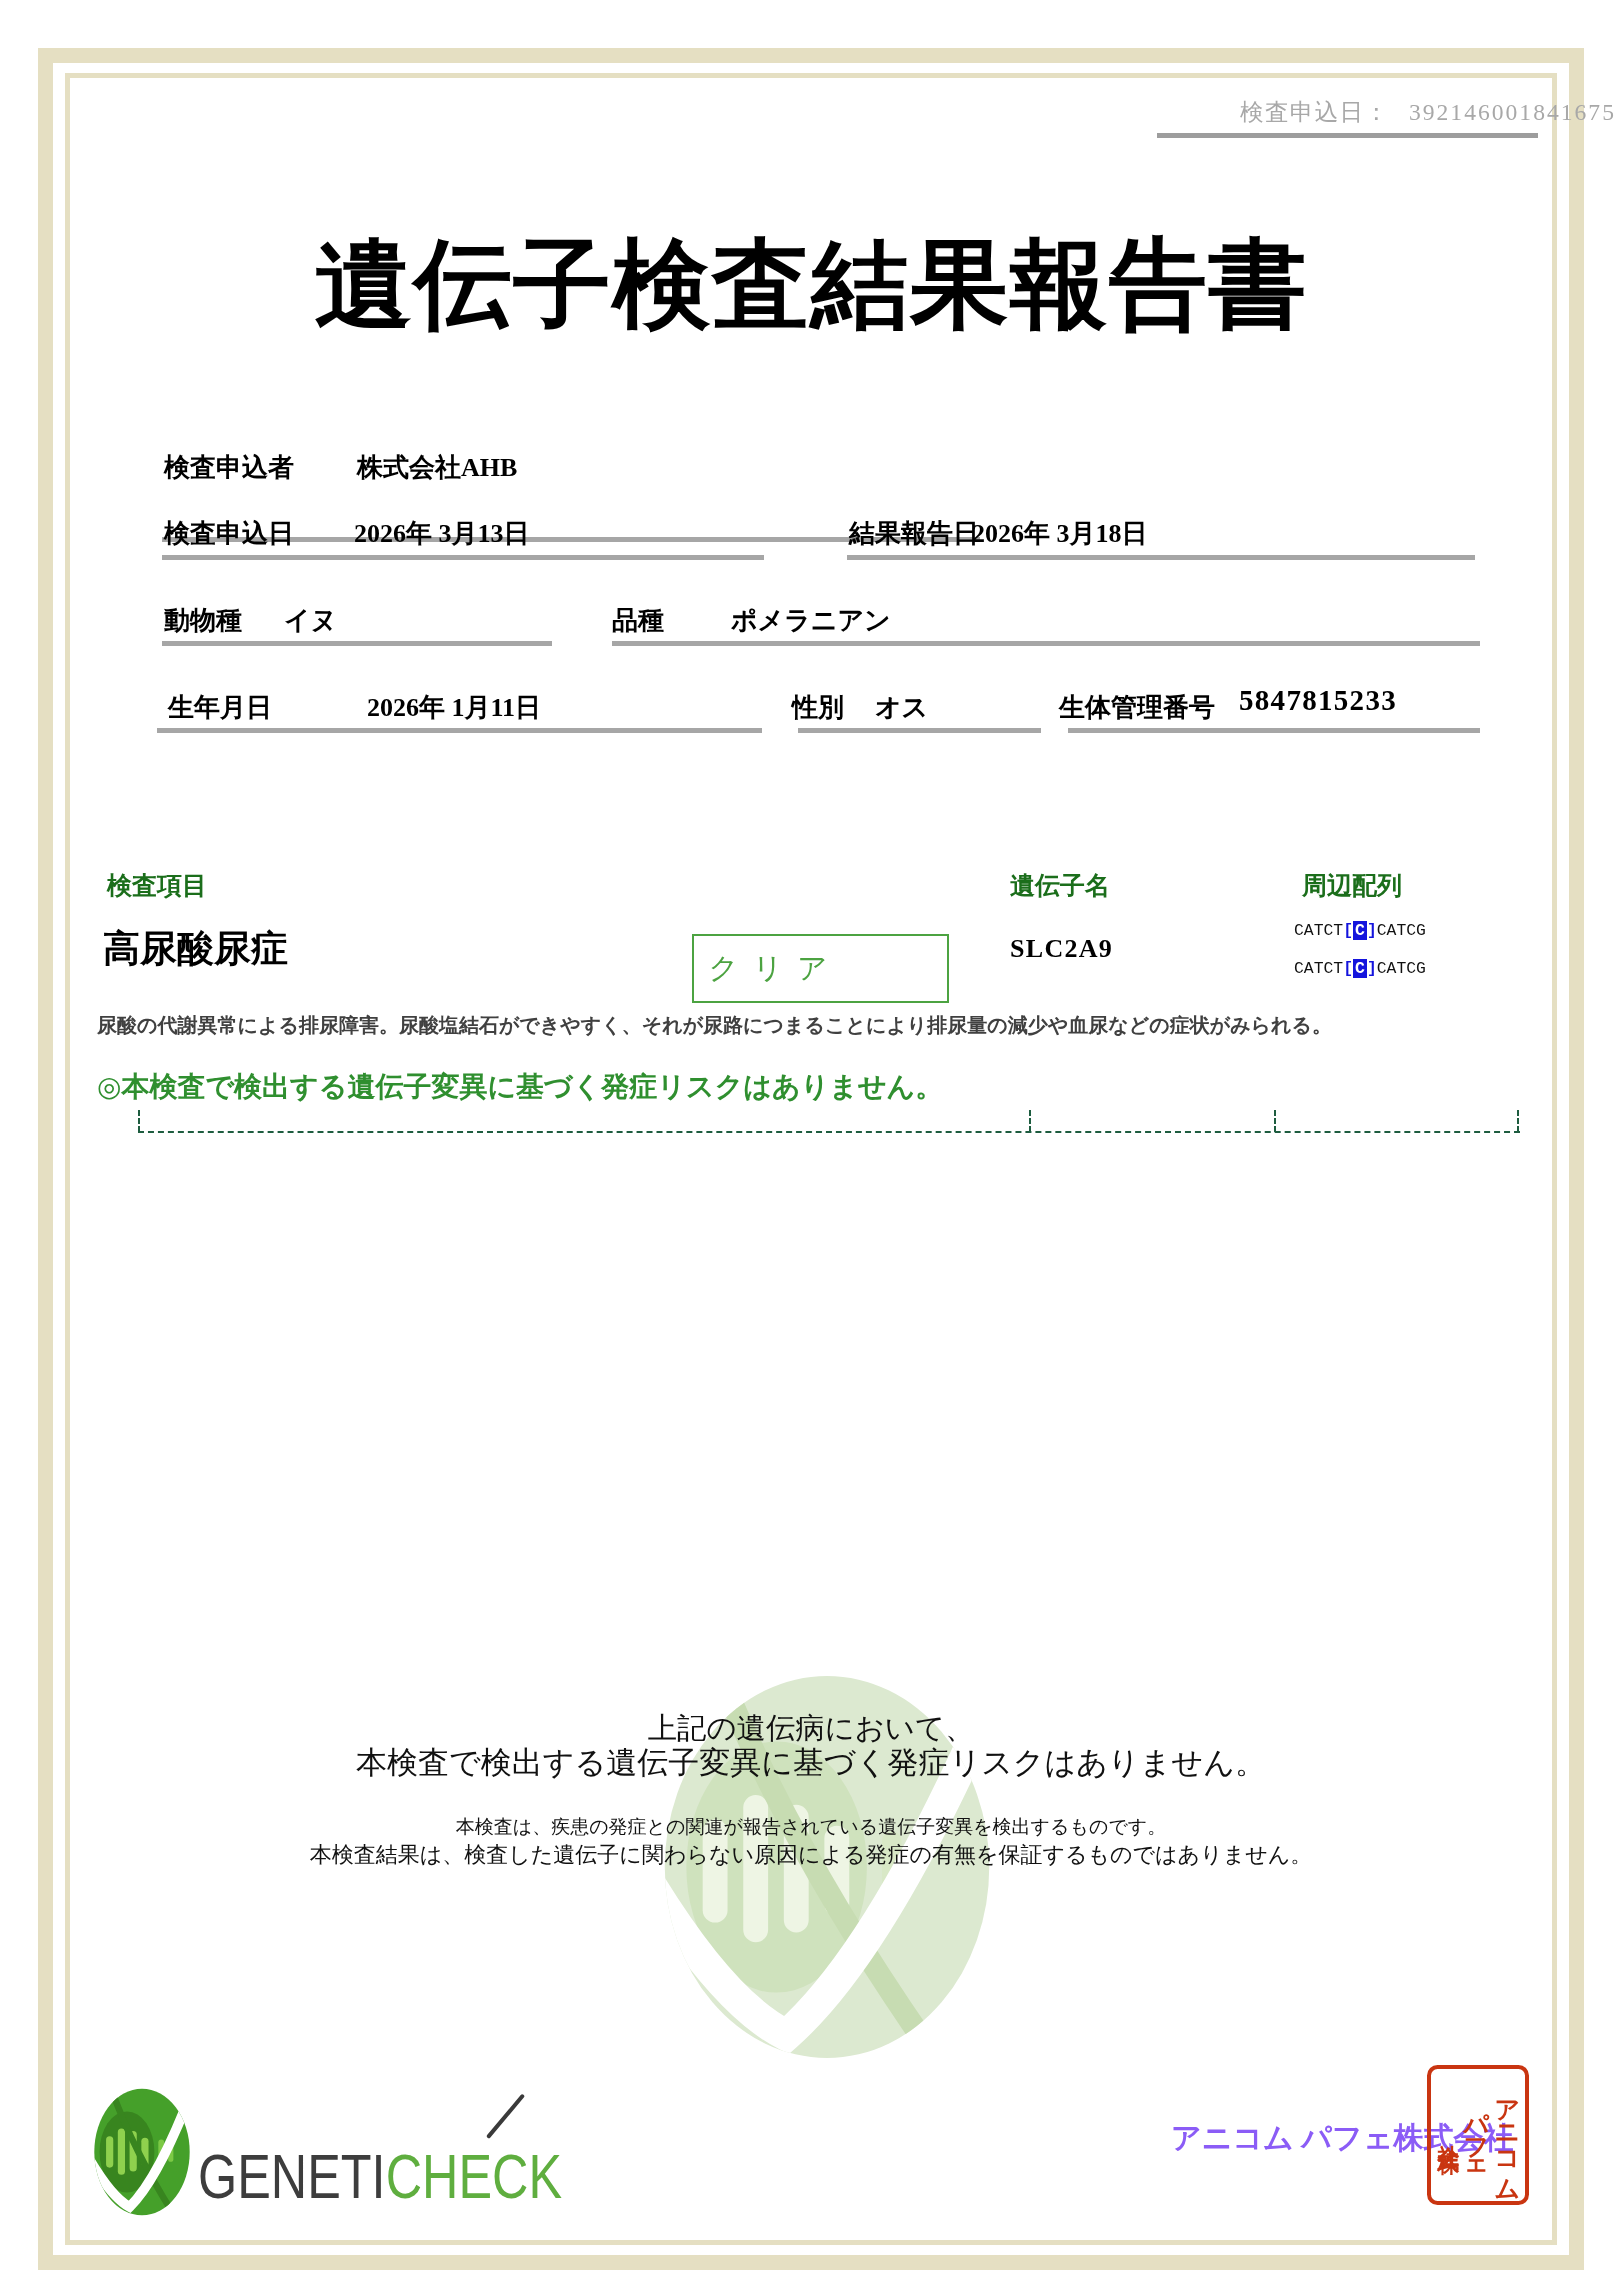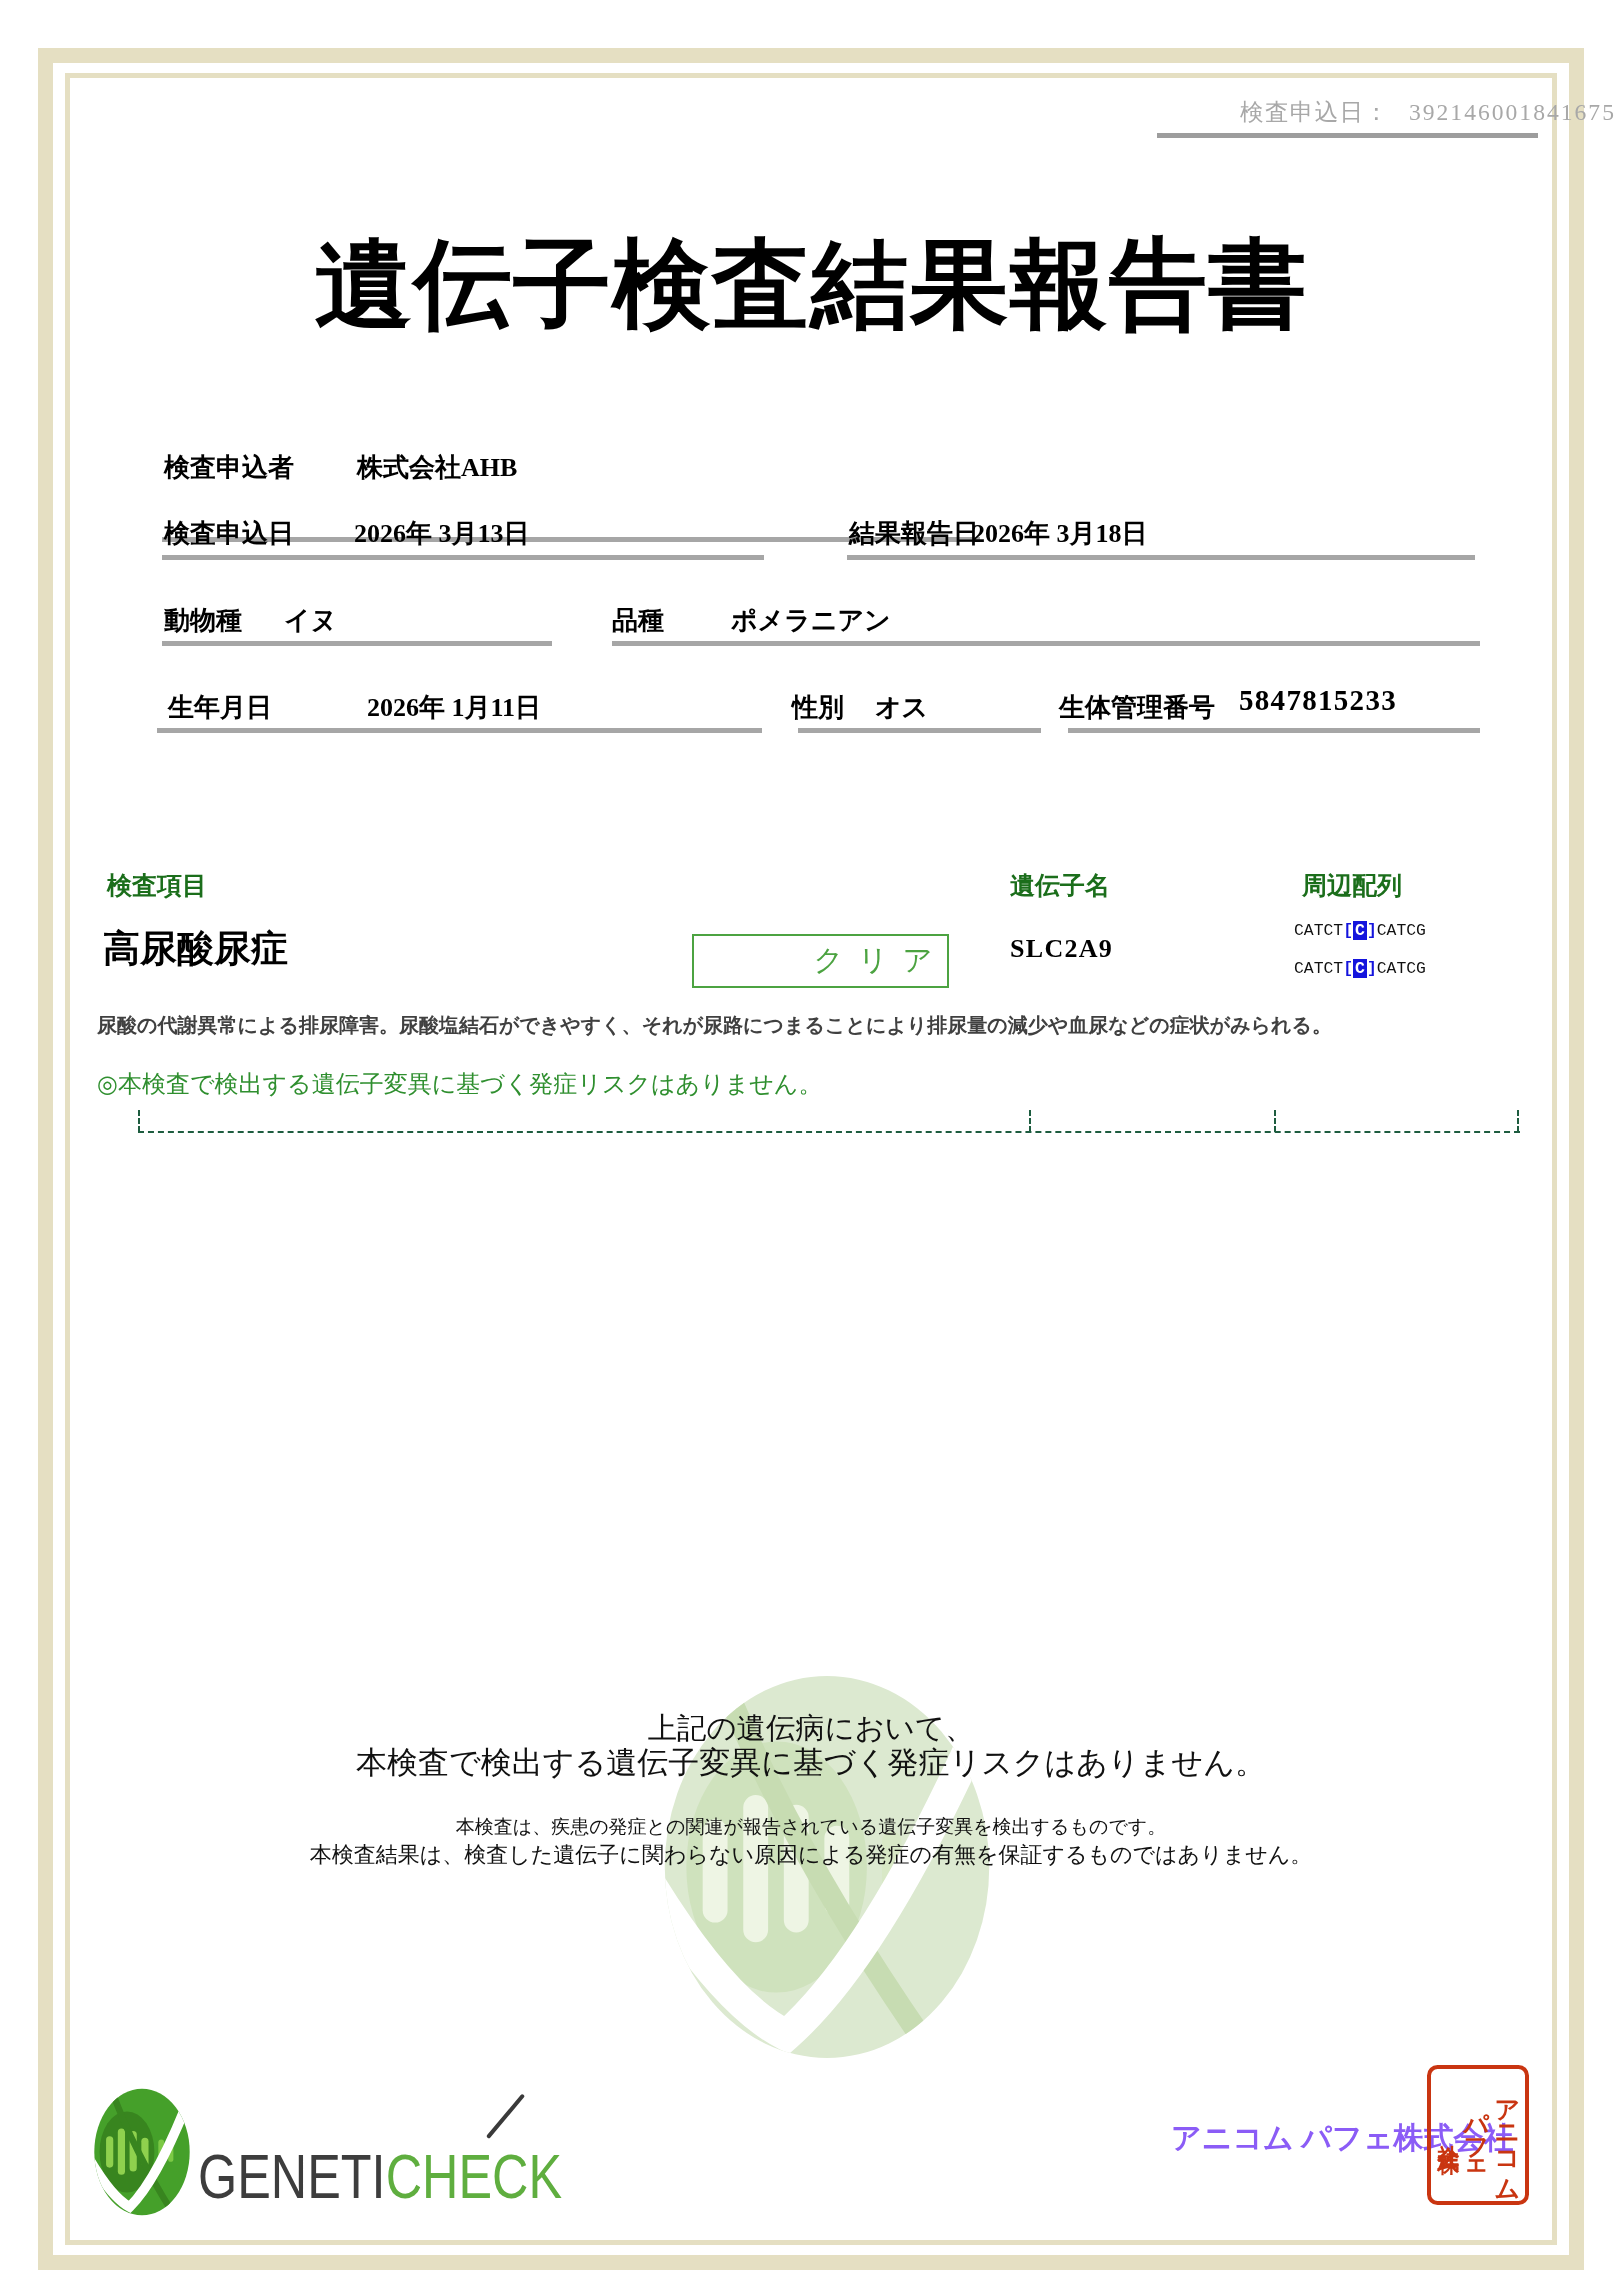--- a/index.html
+++ b/index.html
@@ -31,32 +31,32 @@
   .u-sp{left:162px;top:641px;width:390px}.u-br{left:612px;top:641px;width:868px}
   .p-bd-l{left:168px;top:690px}.p-bd-v{left:367px;top:690px}
   .p-sx-l{left:792px;top:690px}.p-sx-v{left:875px;top:690px}
   .p-id-l{left:1059px;top:690px}.p-id-v{left:1239px;top:684px;font-size:29px;letter-spacing:1.3px}
   .u-bd{left:157px;top:728px;width:605px}.u-sx{left:798px;top:728px;width:243px}
   .u-id{left:1068px;top:728px;width:412px}
   
   .g-label{font-weight:700;font-size:25px;color:#1b6e1b;}
   .r-item-l{left:107px;top:869px}
   .r-item-n{left:103px;top:924px;font-weight:700;font-size:37px;color:#000;}
-  .clear-box{left:692px;top:934px;width:257px;height:54px;box-sizing:border-box;
-             border:2.6px solid #4ca341;display:flex;align-items:center;justify-content:flex-end;}
+  .clear-box{left:692px;top:934px;width:257px;height:69px;box-sizing:border-box;
+             border:2.6px solid #4ca341;display:flex;align-items:center;justify-content:flex-start;}
   .clear-box span{color:#4ca341;font-size:29.4px;letter-spacing:14.4px;padding-left:14.4px;}
   .r-gene-l{left:1010px;top:869px}
   .r-gene-n{left:1010px;top:934px;font-weight:600;font-size:26px;color:#000;letter-spacing:1.3px;}
   .r-seq-l{left:1302px;top:869px}
   .seq{font-family:"Liberation Mono","DejaVu Sans Mono",monospace;font-size:16.4px;color:#111;}
   .seq1{left:1294px;top:921px}.seq2{left:1294px;top:959px}
   .seq .bk{color:#1414dd;font-weight:700;}
   .seq .var{background:#1414dd;color:#fff;font-weight:700;padding:0 2px;}
   .r-desc{left:97px;top:1012px;width:1335px;font-weight:700;font-size:20px;color:#404040;white-space:normal;}
-  .r-risk{left:97px;top:1068px;font-weight:400;font-size:24px;color:#2f8f2f;}
+  .r-risk{left:97px;top:1068px;font-weight:700;font-size:28px;color:#2f8f2f;}
   .vdash{position:absolute;top:1110px;height:22px;width:0;border-left:2px dashed #1d5c3f;}
   .vd1{left:138px}.vd2{left:1029px}.vd3{left:1274px}.vd4{left:1517px}
   .hdash{left:138px;top:1131px;width:1382px;height:0;border-top:2.6px dashed #1d5c3f;}
   
   .wm{left:662px;top:1674px;width:330px;height:386px;}
   .sans{font-family:"Liberation Sans","DejaVu Sans",sans-serif;}
   .s1{left:0;right:0;top:1709px;text-align:center;font-size:29.4px;color:#111;}
   .s2{left:0;right:0;top:1742px;text-align:center;font-size:31px;color:#111;}
   .n1{left:0;right:0;top:1814px;text-align:center;font-size:19px;color:#111;}
   .n2{left:0;right:0;top:1840px;text-align:center;font-size:22px;color:#111;}

